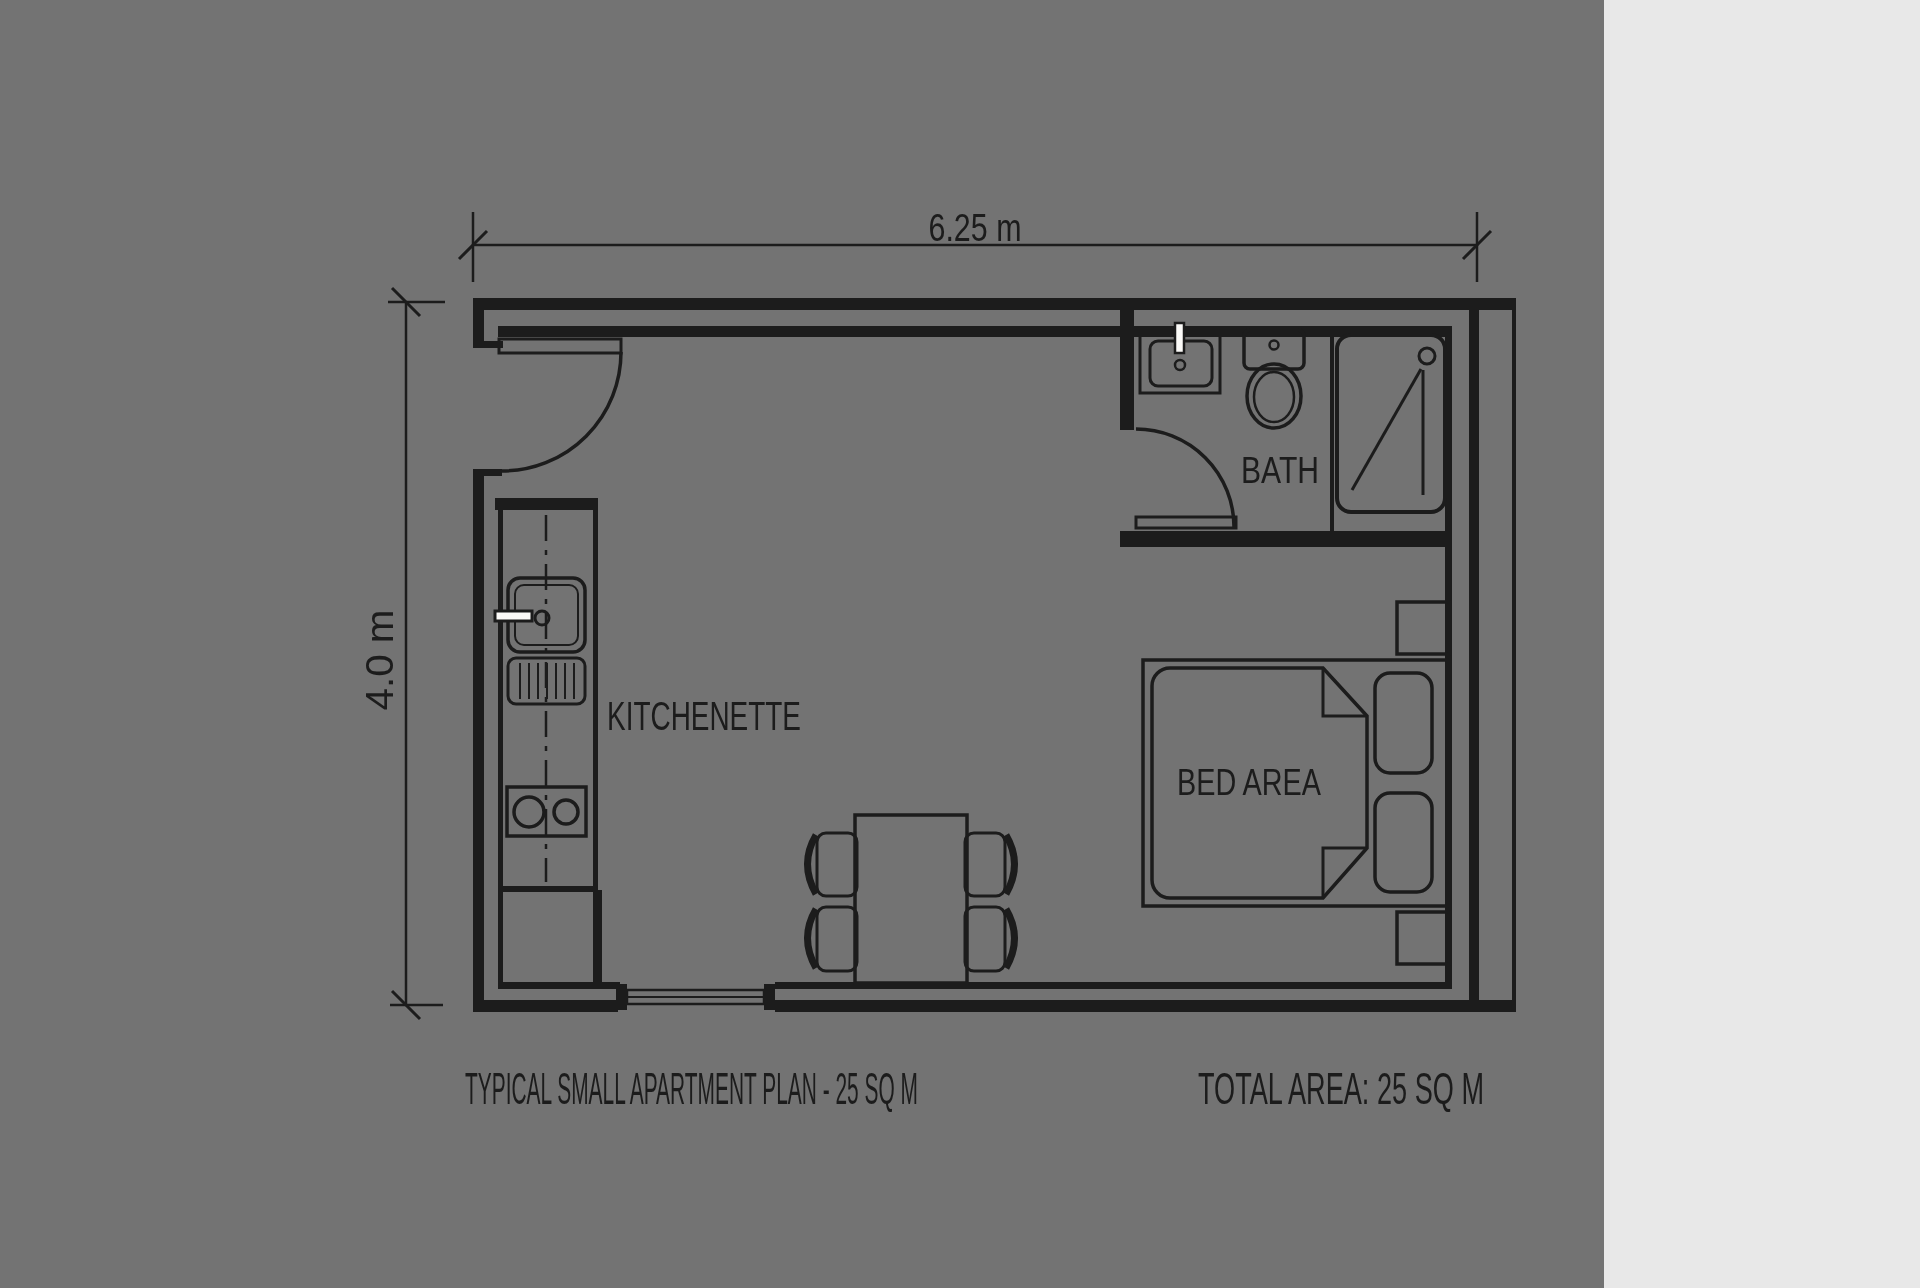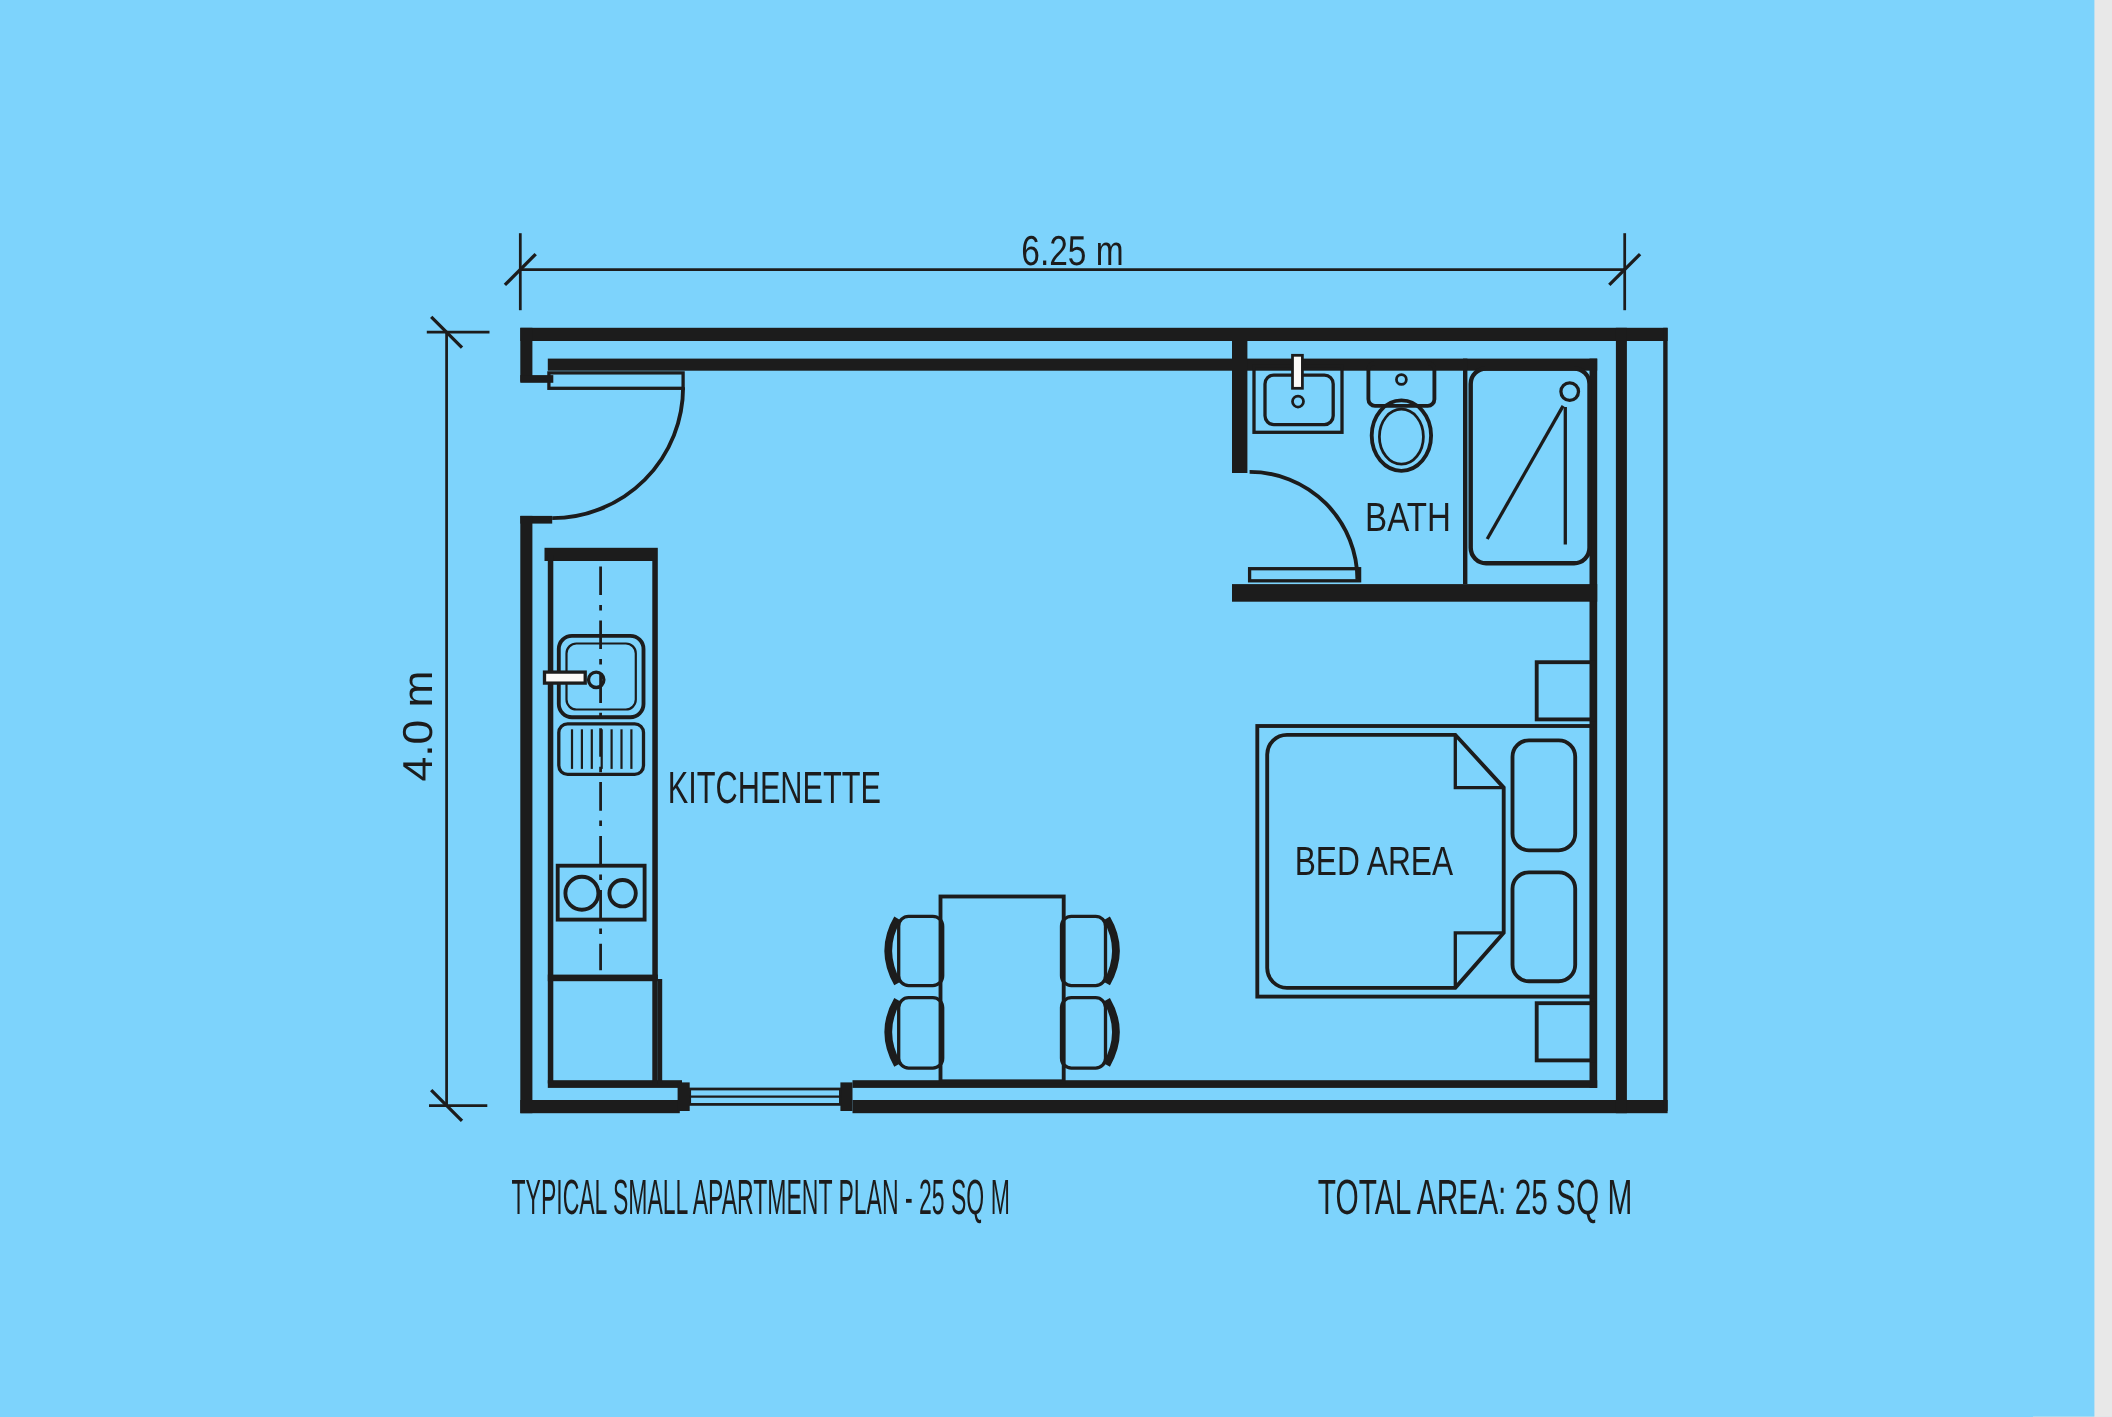--- a/index.html
+++ b/index.html
@@ -1,18 +1,18 @@
 <!DOCTYPE html>
 <html><head>
 <meta charset="utf-8">
 <style>
   html,body{margin:0;padding:0;background:#e8e8e8;}
   .canvas{
-    position:relative;width:1904px;height:1288px;
-    background:#7dd3fc;overflow:hidden;
+    position:relative;width:1604px;height:1288px;
+    background:#737373;overflow:hidden;
     font-family:"Liberation Sans","DejaVu Sans",sans-serif;
   }
   svg{position:absolute;left:0;top:0;}
   svg text{
     fill:#1c1c1c;
     font-family:"Liberation Sans","DejaVu Sans",sans-serif;
   }
   .ink{fill:#1c1c1c;}
   .ln{stroke:#1c1c1c;fill:none;}
 </style>

